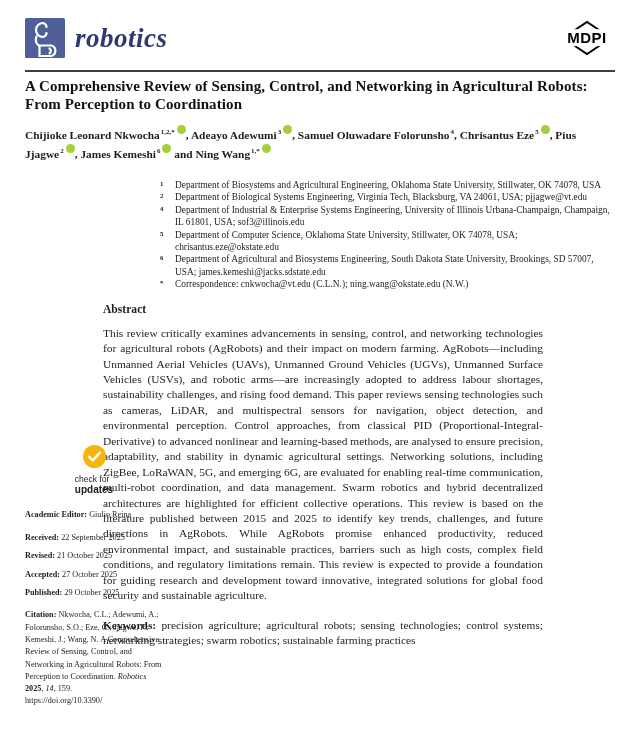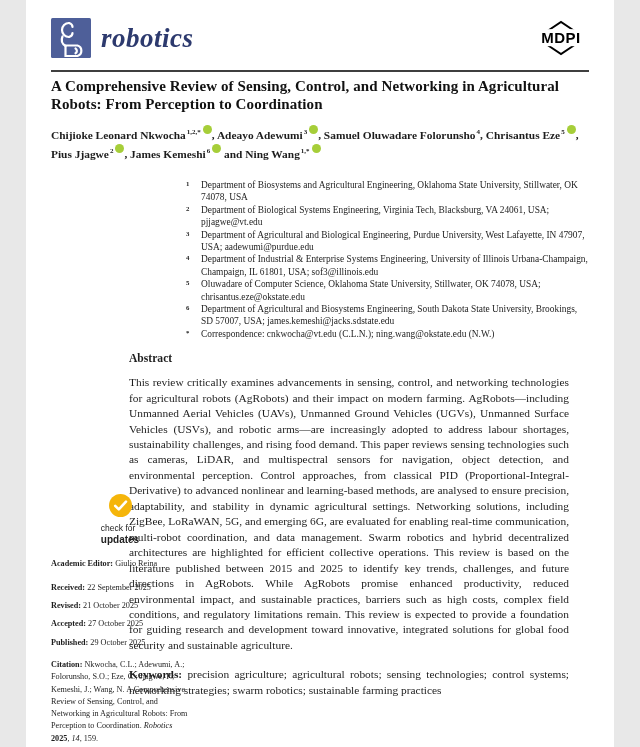--- a/index.html
+++ b/index.html
@@ -1,18 +1,18 @@
 <!DOCTYPE html>
 <html><head>
 <meta charset="utf-8">
 <style>
   * { margin:0; padding:0; box-sizing:border-box; }
   body { background:#e8e8e8; font-family:"Liberation Serif", serif; }
   .page {
-    width:588px; height:747px; margin:0 auto; background:#ffffff;
+    width:640px; height:747px; margin:0 auto; background:#ffffff;
     padding:18px 25px 0 25px; overflow:hidden; position:relative;
     color:#1d1d1d;
   }
   
   .header { display:flex; justify-content:space-between; align-items:center; }
   .brand { display:flex; align-items:center; gap:10px; }
   .brand-square { width:40px; height:40px; display:block; }
   .journal-name {
     font-style:italic; font-weight:700; font-size:27px; color:#2d3a6e;
     letter-spacing:0.5px;
@@ -108,30 +108,26 @@
   <div class="affiliations">
     <div class="aff-row">
         <span class="aff-marker">1</span>
         <span class="aff-text">Department of Biosystems and Agricultural Engineering, Oklahoma State University, Stillwater, OK 74078, USA</span>
       </div>
     <div class="aff-row">
         <span class="aff-marker">2</span>
         <span class="aff-text">Department of Biological Systems Engineering, Virginia Tech, Blacksburg, VA 24061, USA; pjjagwe@vt.edu</span>
       </div>
     <div class="aff-row">
-        <span class="aff-marker">3</span>
-        <span class="aff-text">Department of Agricultural and Biological Engineering, Purdue University, West Lafayette, IN 47907, USA; aadewumi@purdue.edu</span>
-      </div>
-    <div class="aff-row">
         <span class="aff-marker">4</span>
         <span class="aff-text">Department of Industrial &amp; Enterprise Systems Engineering, University of Illinois Urbana-Champaign, Champaign, IL 61801, USA; sof3@illinois.edu</span>
       </div>
     <div class="aff-row">
         <span class="aff-marker">5</span>
-        <span class="aff-text">Oluwadare of Computer Science, Oklahoma State University, Stillwater, OK 74078, USA; chrisantus.eze@okstate.edu</span>
+        <span class="aff-text">Department of Computer Science, Oklahoma State University, Stillwater, OK 74078, USA; chrisantus.eze@okstate.edu</span>
       </div>
     <div class="aff-row">
         <span class="aff-marker">6</span>
         <span class="aff-text">Department of Agricultural and Biosystems Engineering, South Dakota State University, Brookings, SD 57007, USA; james.kemeshi@jacks.sdstate.edu</span>
       </div>
     <div class="aff-row">
         <span class="aff-marker">*</span>
         <span class="aff-text">Correspondence: cnkwocha@vt.edu (C.L.N.); ning.wang@okstate.edu (N.W.)</span>
       </div>
   </div>

